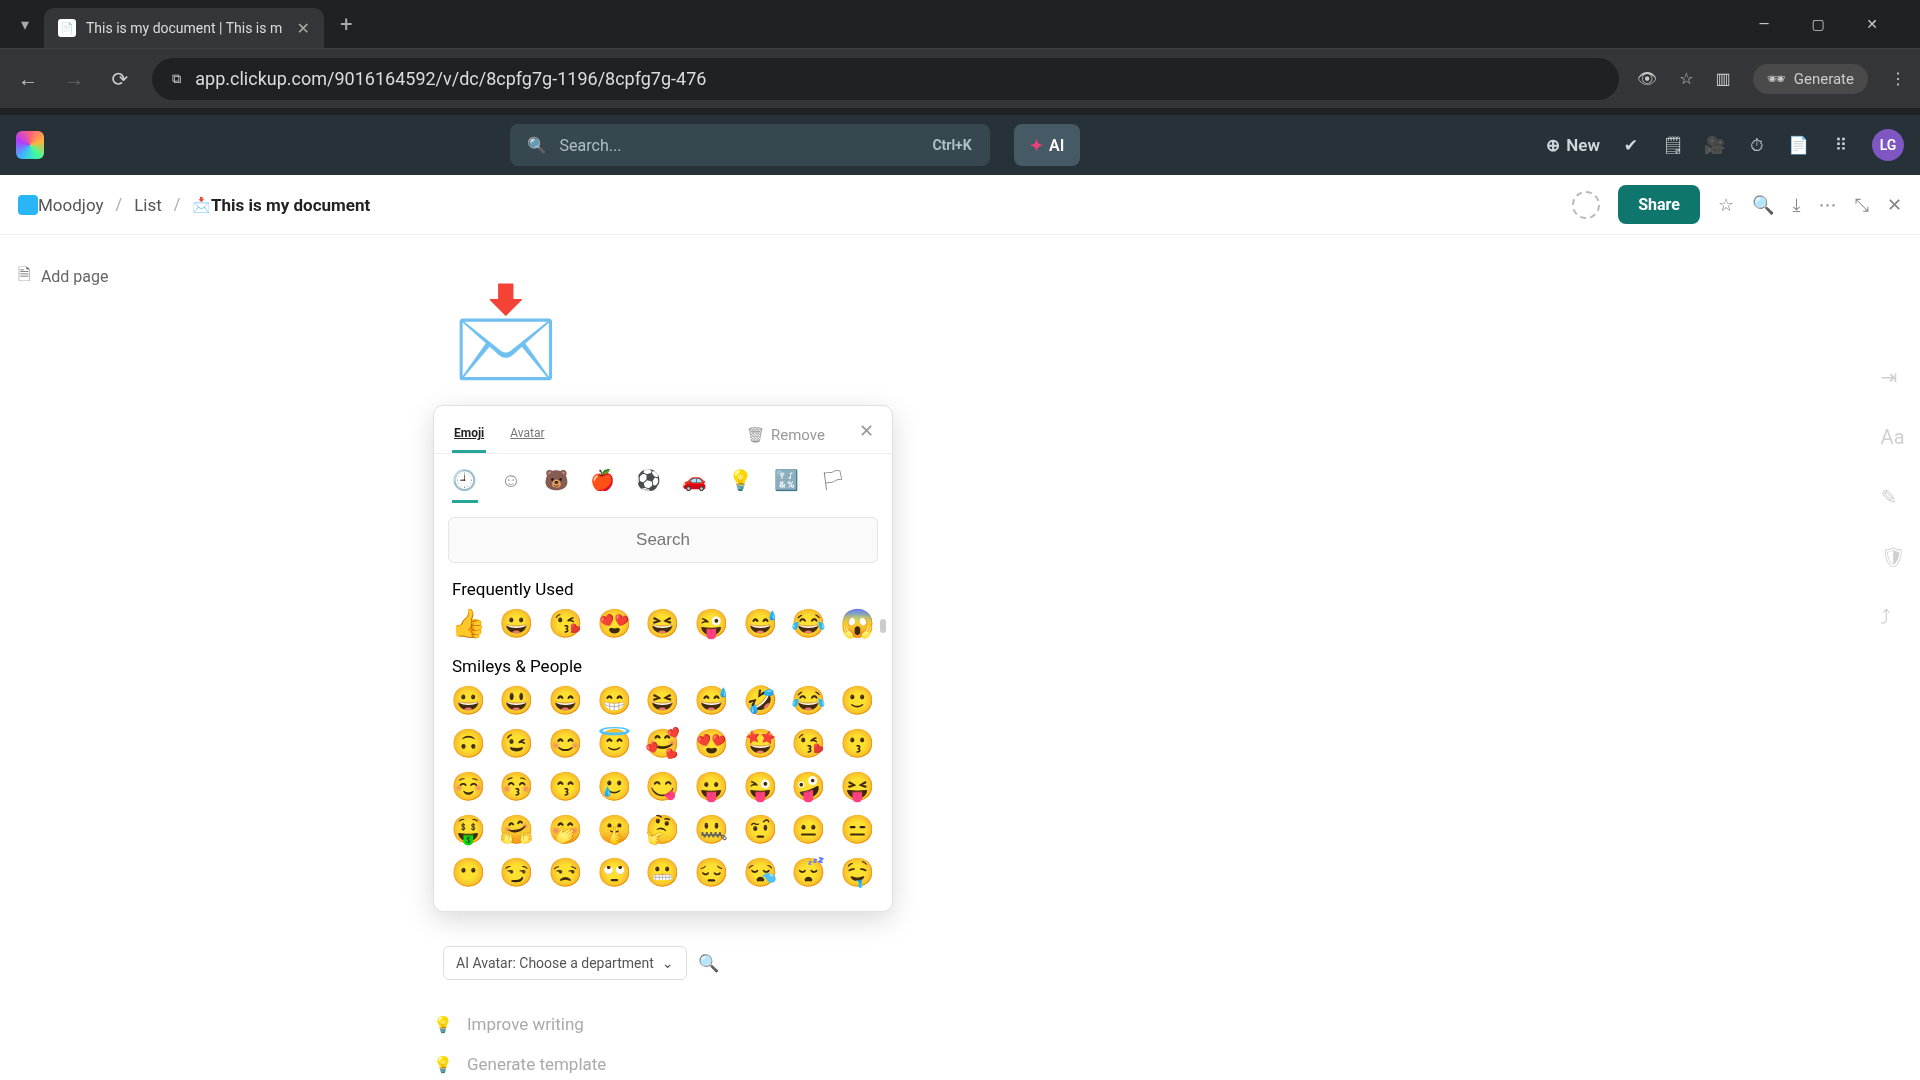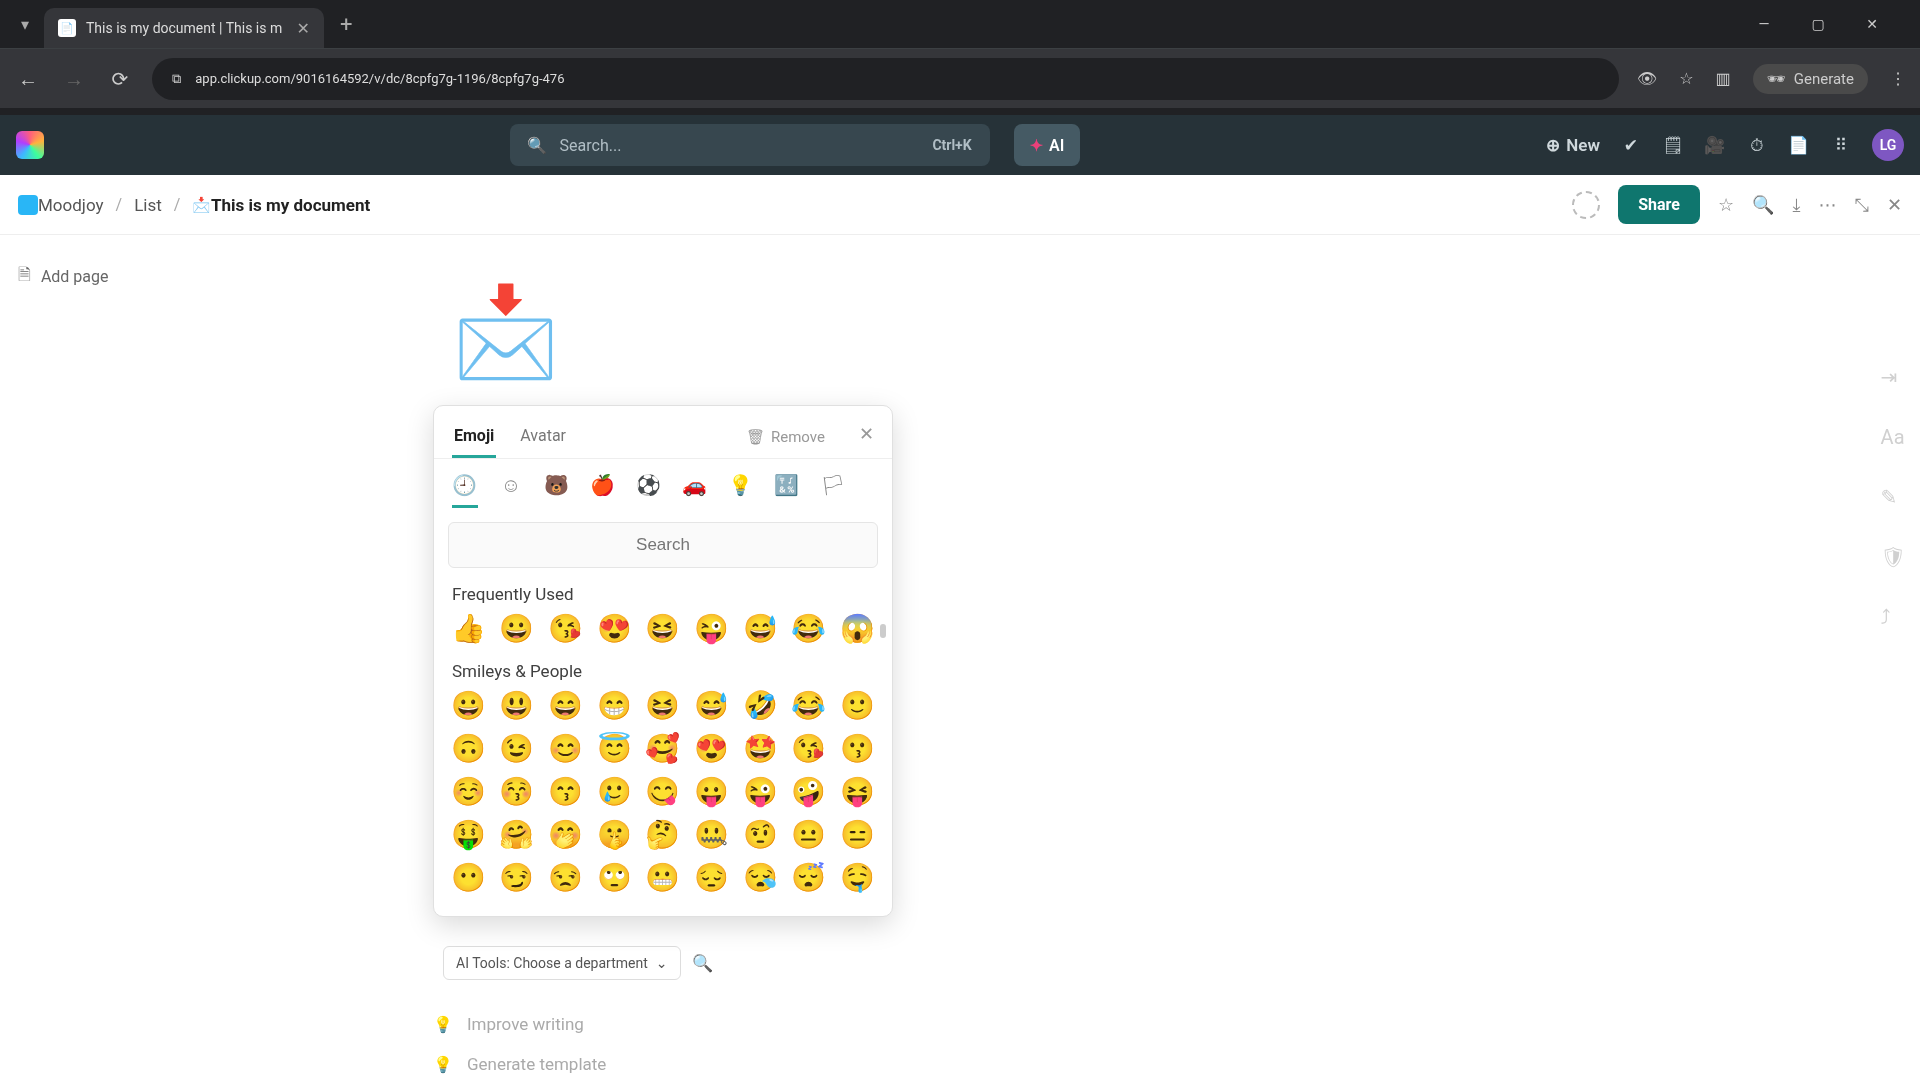--- a/index.html
+++ b/index.html
@@ -15,21 +15,21 @@
 .tab-close { color: #aaa; font-size: 16px; cursor: pointer; }
 .tab-new { color: #aaa; font-size: 22px; margin-left: 12px; cursor: pointer; }
 .window-ctrls { margin-left: auto; display: flex; gap: 14px; padding-right: 18px; color: #ccc; }
 .window-ctrls span { width: 40px; text-align: center; cursor: pointer; font-size: 14px; }
 
 .addr-bar { height: 60px; background: #35363a; display: flex; align-items: center; padding: 0 14px; gap: 18px; border-top: 1px solid #3c4043;}
 .nav-btn { color: #ccc; font-size: 20px; cursor: pointer; width: 28px; text-align: center; }
 .nav-btn.disabled { color: #666; }
 .url-field { flex: 1; background: #202124; border-radius: 30px; height: 42px; display: flex; align-items: center; padding: 0 20px; gap: 14px; color: #ccc; max-width: 1500px;}
 .url-lock { font-size: 13px; }
-.url-text { font-size: 13px; color: #ddd; }
+.url-text { font-size: 18px; color: #ddd; }
 .addr-icons { display: flex; gap: 22px; align-items: center; color: #ccc; margin-left: auto; }
 .addr-icons > * { cursor: pointer; }
 .incog { display: flex; align-items: center; gap: 8px; background: #4a4a4a; padding: 6px 14px; border-radius: 20px; font-size: 15px; }
 
 
 .app-header { height: 60px; background: #263238; display: flex; align-items: center; padding: 0 16px; gap: 14px; }
 .app-logo { width: 28px; height: 28px; border-radius: 6px; background: conic-gradient(#ff5e7d, #ffb23d, #3dff9c, #3db8ff, #b13dff, #ff5e7d); }
 .search-bar { margin-left: auto; margin-right: 10px; background: #37474f; border-radius: 8px; height: 42px; display: flex; align-items: center; padding: 0 18px; gap: 12px; color: #b0bec5; width: 480px; }
 .search-bar .kbd { margin-left: auto; font-size: 14px; font-weight: bold; }
 .ai-btn { background: #455a64; border-radius: 8px; height: 42px; display: flex; align-items: center; padding: 0 16px; gap: 6px; color: #fff; font-weight: 600; }
@@ -57,32 +57,32 @@
 .add-page { display: flex; align-items: center; gap: 10px; color: #666; font-size: 16px; cursor: pointer; }
 .content { flex: 1; padding: 40px 0 0 220px; position: relative; }
 .envelope { width: 112px; height: 112px; font-size: 88px; display: flex; align-items: center; justify-content: center; cursor: pointer; }
 .title-text { font-size: 48px; font-weight: 800; color: #222; position: absolute; top: 200px; left: 220px; }
 .right-rail { position: absolute; right: 14px; top: 130px; display: flex; flex-direction: column; gap: 36px; color: #d0d0d0; }
 .right-rail .ri { font-size: 20px; cursor: pointer; }
 
 
 .picker { position: absolute; left: 433px; top: 405px; width: 460px; background: #fff; border: 1px solid #e0e0e0; border-radius: 10px; box-shadow: 0 8px 28px rgba(0,0,0,.15); z-index: 10; }
 .picker-tabs { display: flex; align-items: center; padding: 10px 18px 0; gap: 22px; border-bottom: 1px solid #eee; }
-.ptab { padding: 10px 2px; font-size: 16px; color: #777; cursor: pointer; border-bottom: 3px solid transparent; }
+.ptab { padding: 10px 2px; font-size: 12px; color: #777; cursor: pointer; border-bottom: 3px solid transparent; text-decoration: underline; }
 .ptab.active { color: #222; font-weight: 700; border-bottom-color: #26a69a; }
 .picker-tabs .spacer { flex: 1; }
 .remove-btn { display: flex; align-items: center; gap: 6px; color: #999; font-size: 15px; cursor: pointer; }
 .picker-close { color: #999; cursor: pointer; font-size: 18px; margin-left: 12px; padding-bottom: 8px;}
 .cat-row { display: flex; gap: 20px; padding: 14px 18px 10px; color: #888; font-size: 20px; }
 .cat-row .cat { cursor: pointer; width: 26px; text-align: center; padding-bottom: 8px; border-bottom: 3px solid transparent;}
 .cat-row .cat.active { color: #26a69a; border-bottom-color: #26a69a;}
 .picker-search { margin: 4px 14px 10px; }
 .picker-search input { width: 100%; border: 1px solid #e5e5e5; border-radius: 6px; padding: 12px 14px; font-size: 17px; background: #fafafa; text-align: center; }
 .picker-body { padding: 0 14px 12px; max-height: 350px; overflow-y: auto; position: relative; }
-.section-label { font-size: 17px; color: #404040; padding: 6px 4px 8px; }
+.section-label { font-size: 17px; color: #000000; padding: 6px 4px 8px; }
 .emoji-grid { display: grid; grid-template-columns: repeat(9, 1fr); gap: 10px 12px; padding: 0 2px 10px; }
 .emoji-grid span { font-size: 28px; cursor: pointer; text-align: center; }
 .picker-scrollbar { position: absolute; right: 6px; top: 46px; width: 6px; height: 14px; background: #ccc; border-radius: 3px; }
 .picker-foot { display: flex; align-items: center; gap: 12px; padding: 6px 10px 0; }
 .ai-tools-chip { border: 1px solid #ddd; border-radius: 6px; padding: 8px 12px; font-size: 14px; color: #555; display: flex; align-items: center; gap: 8px; cursor: pointer; background: #fff; }
 .foot-search { color: #888; font-size: 17px; cursor: pointer; }
 .suggestions { margin-top: 30px; display: flex; flex-direction: column; gap: 20px; }
 .sugg { display: flex; align-items: center; gap: 14px; color: #aaa; font-size: 17px; cursor: pointer; }
 .sugg .bulb { font-size: 16px; }
 
@@ -297,21 +297,21 @@
       <span>😪</span>
       <span>😴</span>
       <span>🤤</span>
     </div>
   </div>
 </div>
 
 <div class="below-picker">
   <div class="picker-foot">
     <div class="ai-tools-chip">
-      <span>AI Tools: Choose a department</span>
+      <span>AI Avatar: Choose a department</span>
       <span>⌄</span>
     </div>
     <span class="foot-search">🔍</span>
   </div>
   <div class="suggestions">
     <div class="sugg">
       <span class="bulb">💡</span>
       <span>Improve writing</span>
     </div>
     <div class="sugg">

